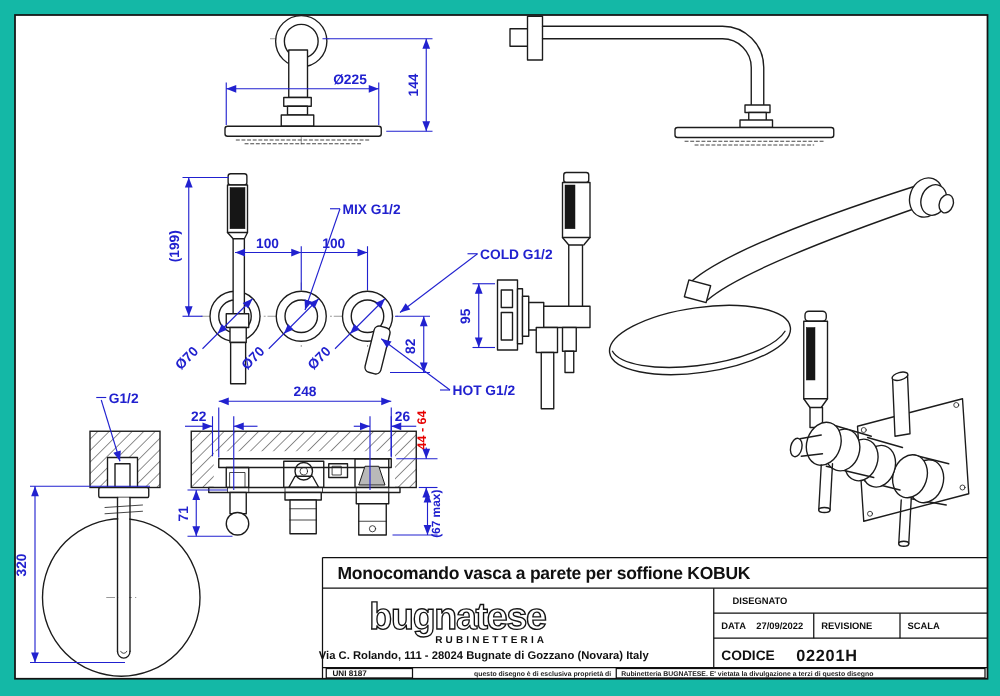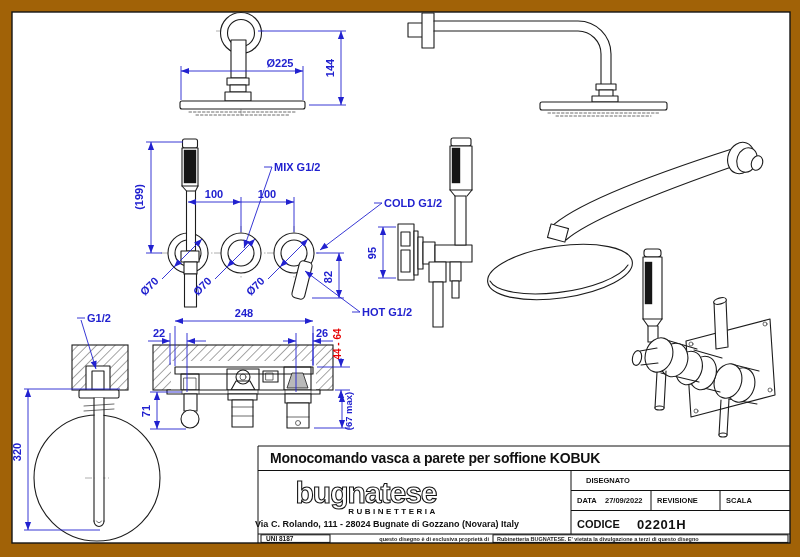--- a/index.html
+++ b/index.html
@@ -1,16 +1,16 @@
 <!DOCTYPE html>
 <html><head>
 <meta charset="utf-8">
 <style>
   html,body{margin:0;padding:0;background:#fff;}
-  .stage{position:relative;width:800px;height:557px;background:#a16207;overflow:hidden;
+  .stage{position:relative;width:800px;height:557px;background:#14b8a6;overflow:hidden;
          font-family:"Liberation Sans",sans-serif;}
   svg{position:absolute;left:0;top:0;}
   .ln  {fill:none;stroke:#1c1c1c;stroke-width:1.1;stroke-linecap:round;stroke-linejoin:round;}
   .lnf {fill:#fff;stroke:#1c1c1c;stroke-width:1.1;stroke-linejoin:round;}
   .th  {stroke-width:0.65;}
   .dk  {fill:#161616;stroke:#161616;stroke-width:0.4;}
   .gy  {fill:#b9b9b9;stroke:#1c1c1c;stroke-width:0.8;}
   .cl  {fill:none;stroke:#6b6b6b;stroke-width:0.55;stroke-dasharray:7 2.5 1.5 2.5;}
   .dl  {fill:none;stroke:#2121cf;stroke-width:0.9;}
   .dim {font-family:"Liberation Sans",sans-serif;font-size:11px;font-weight:700;fill:#2121cf;}

